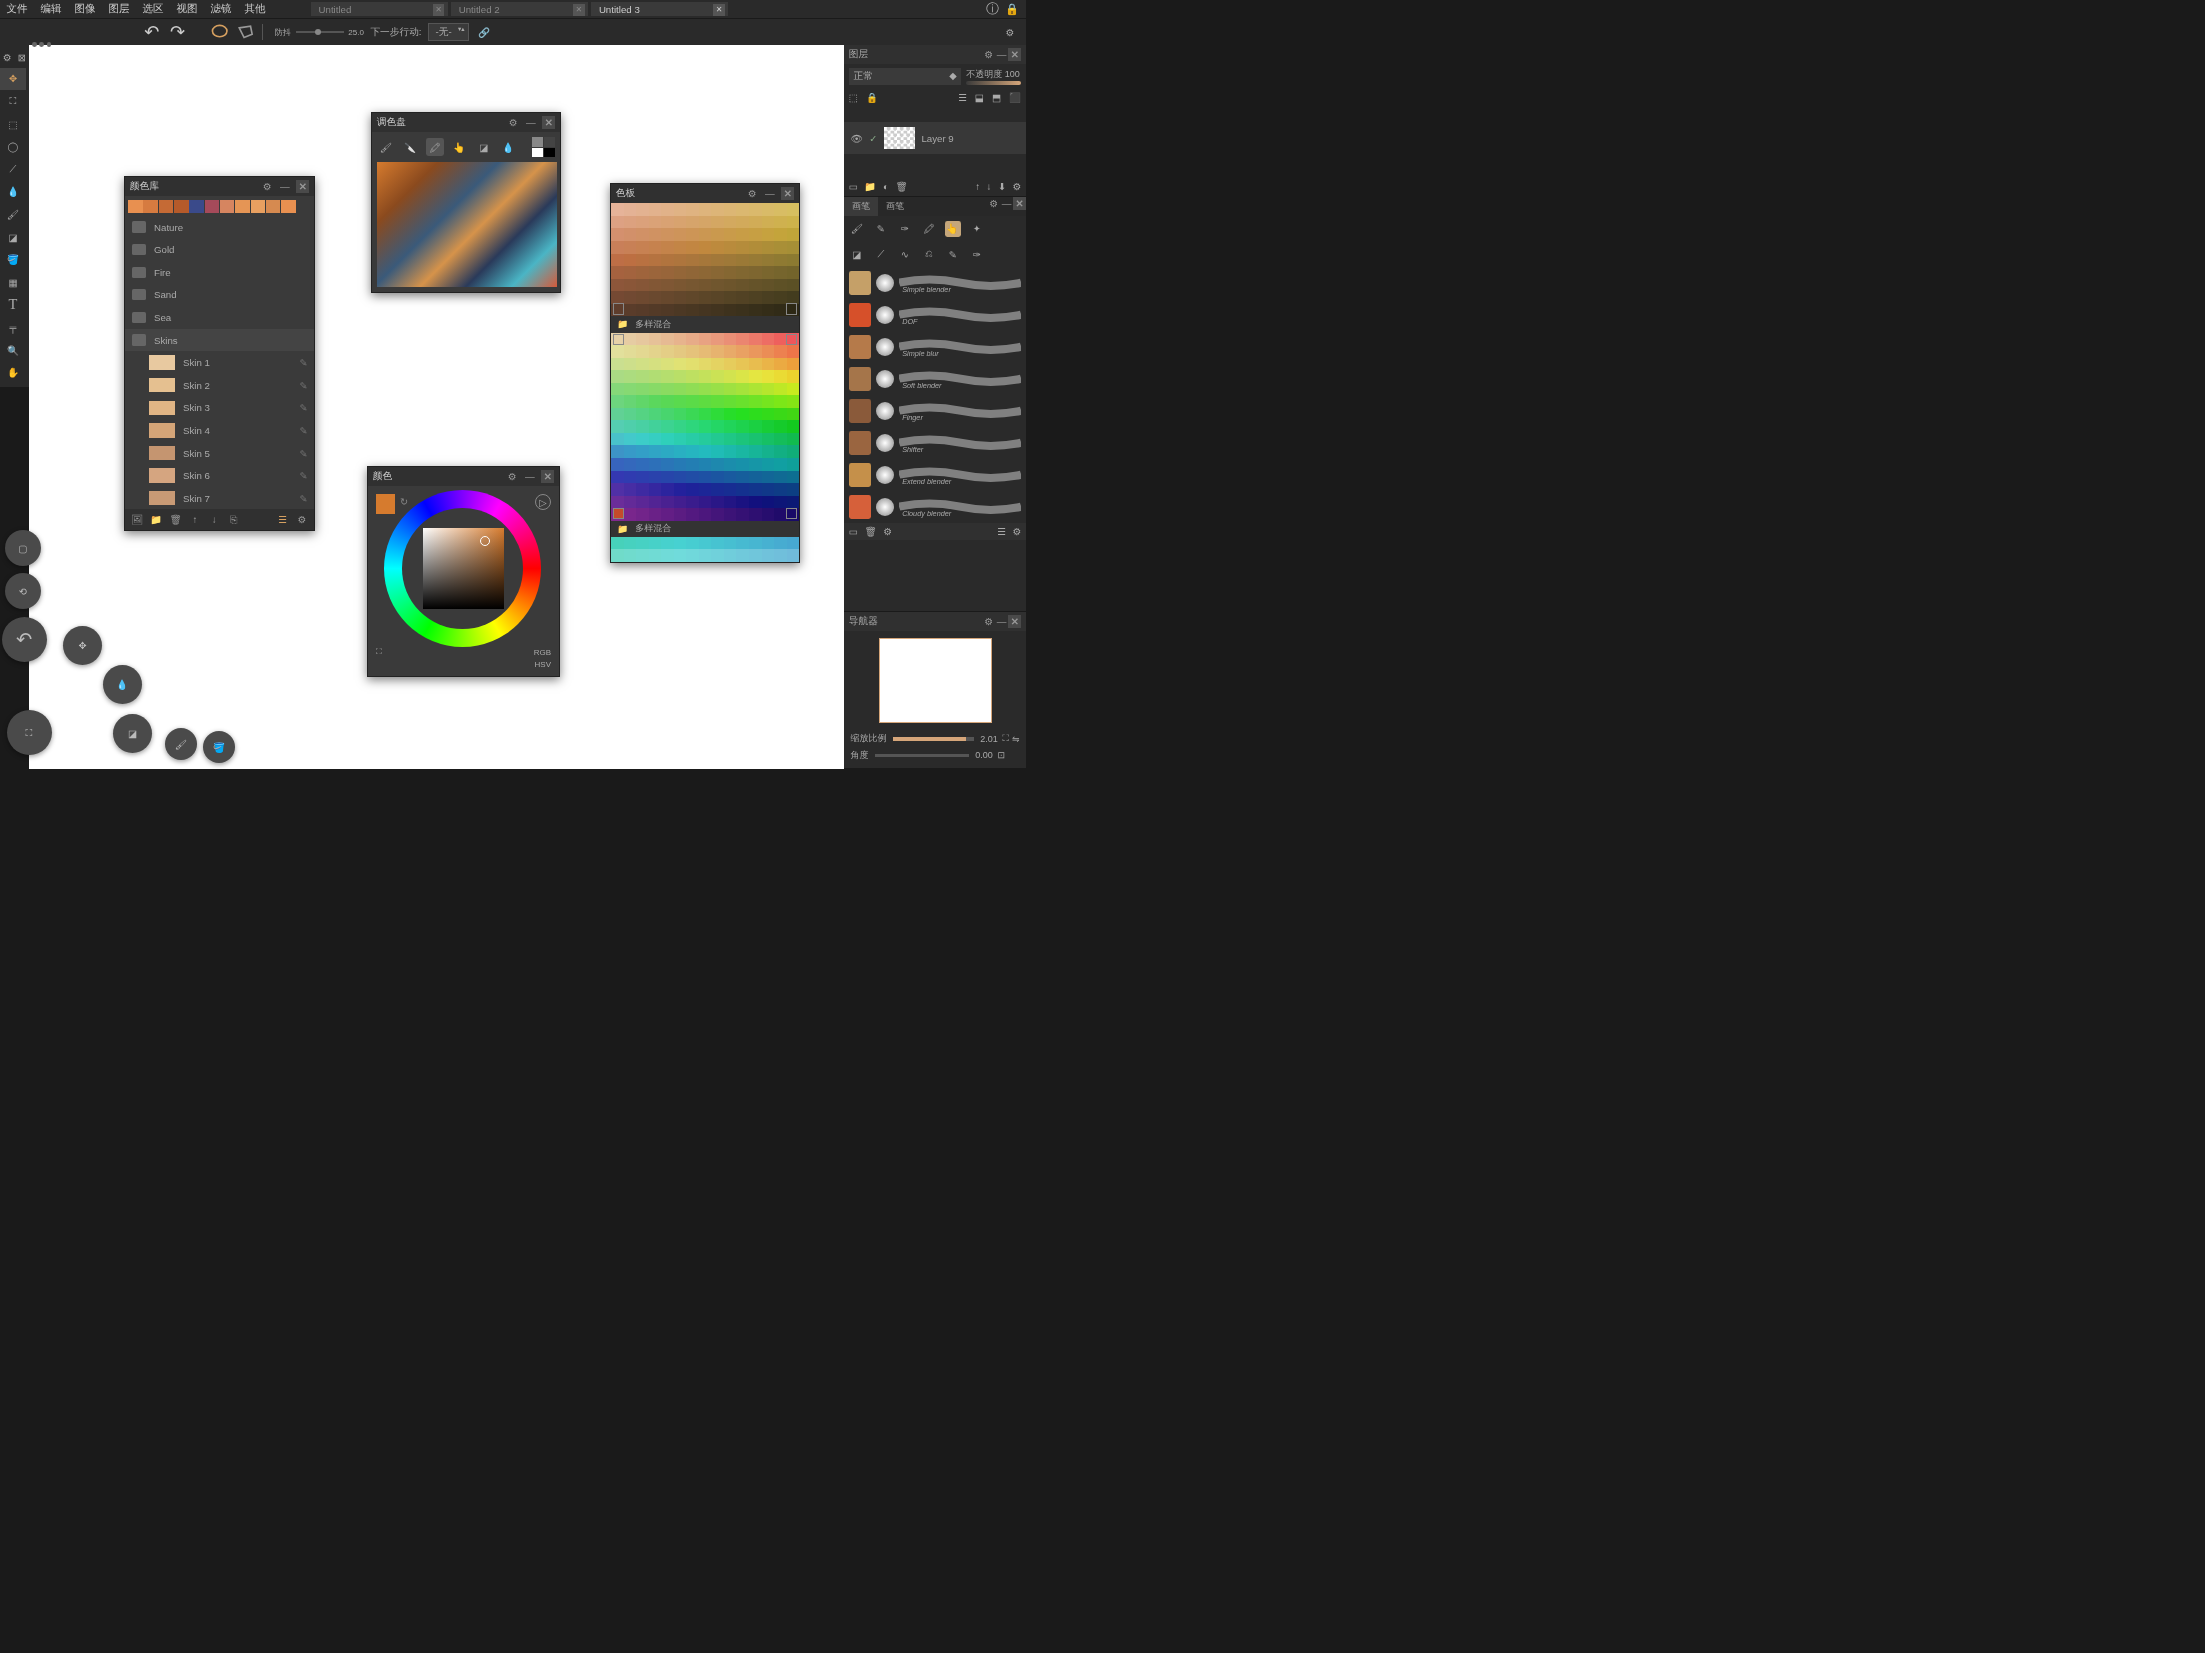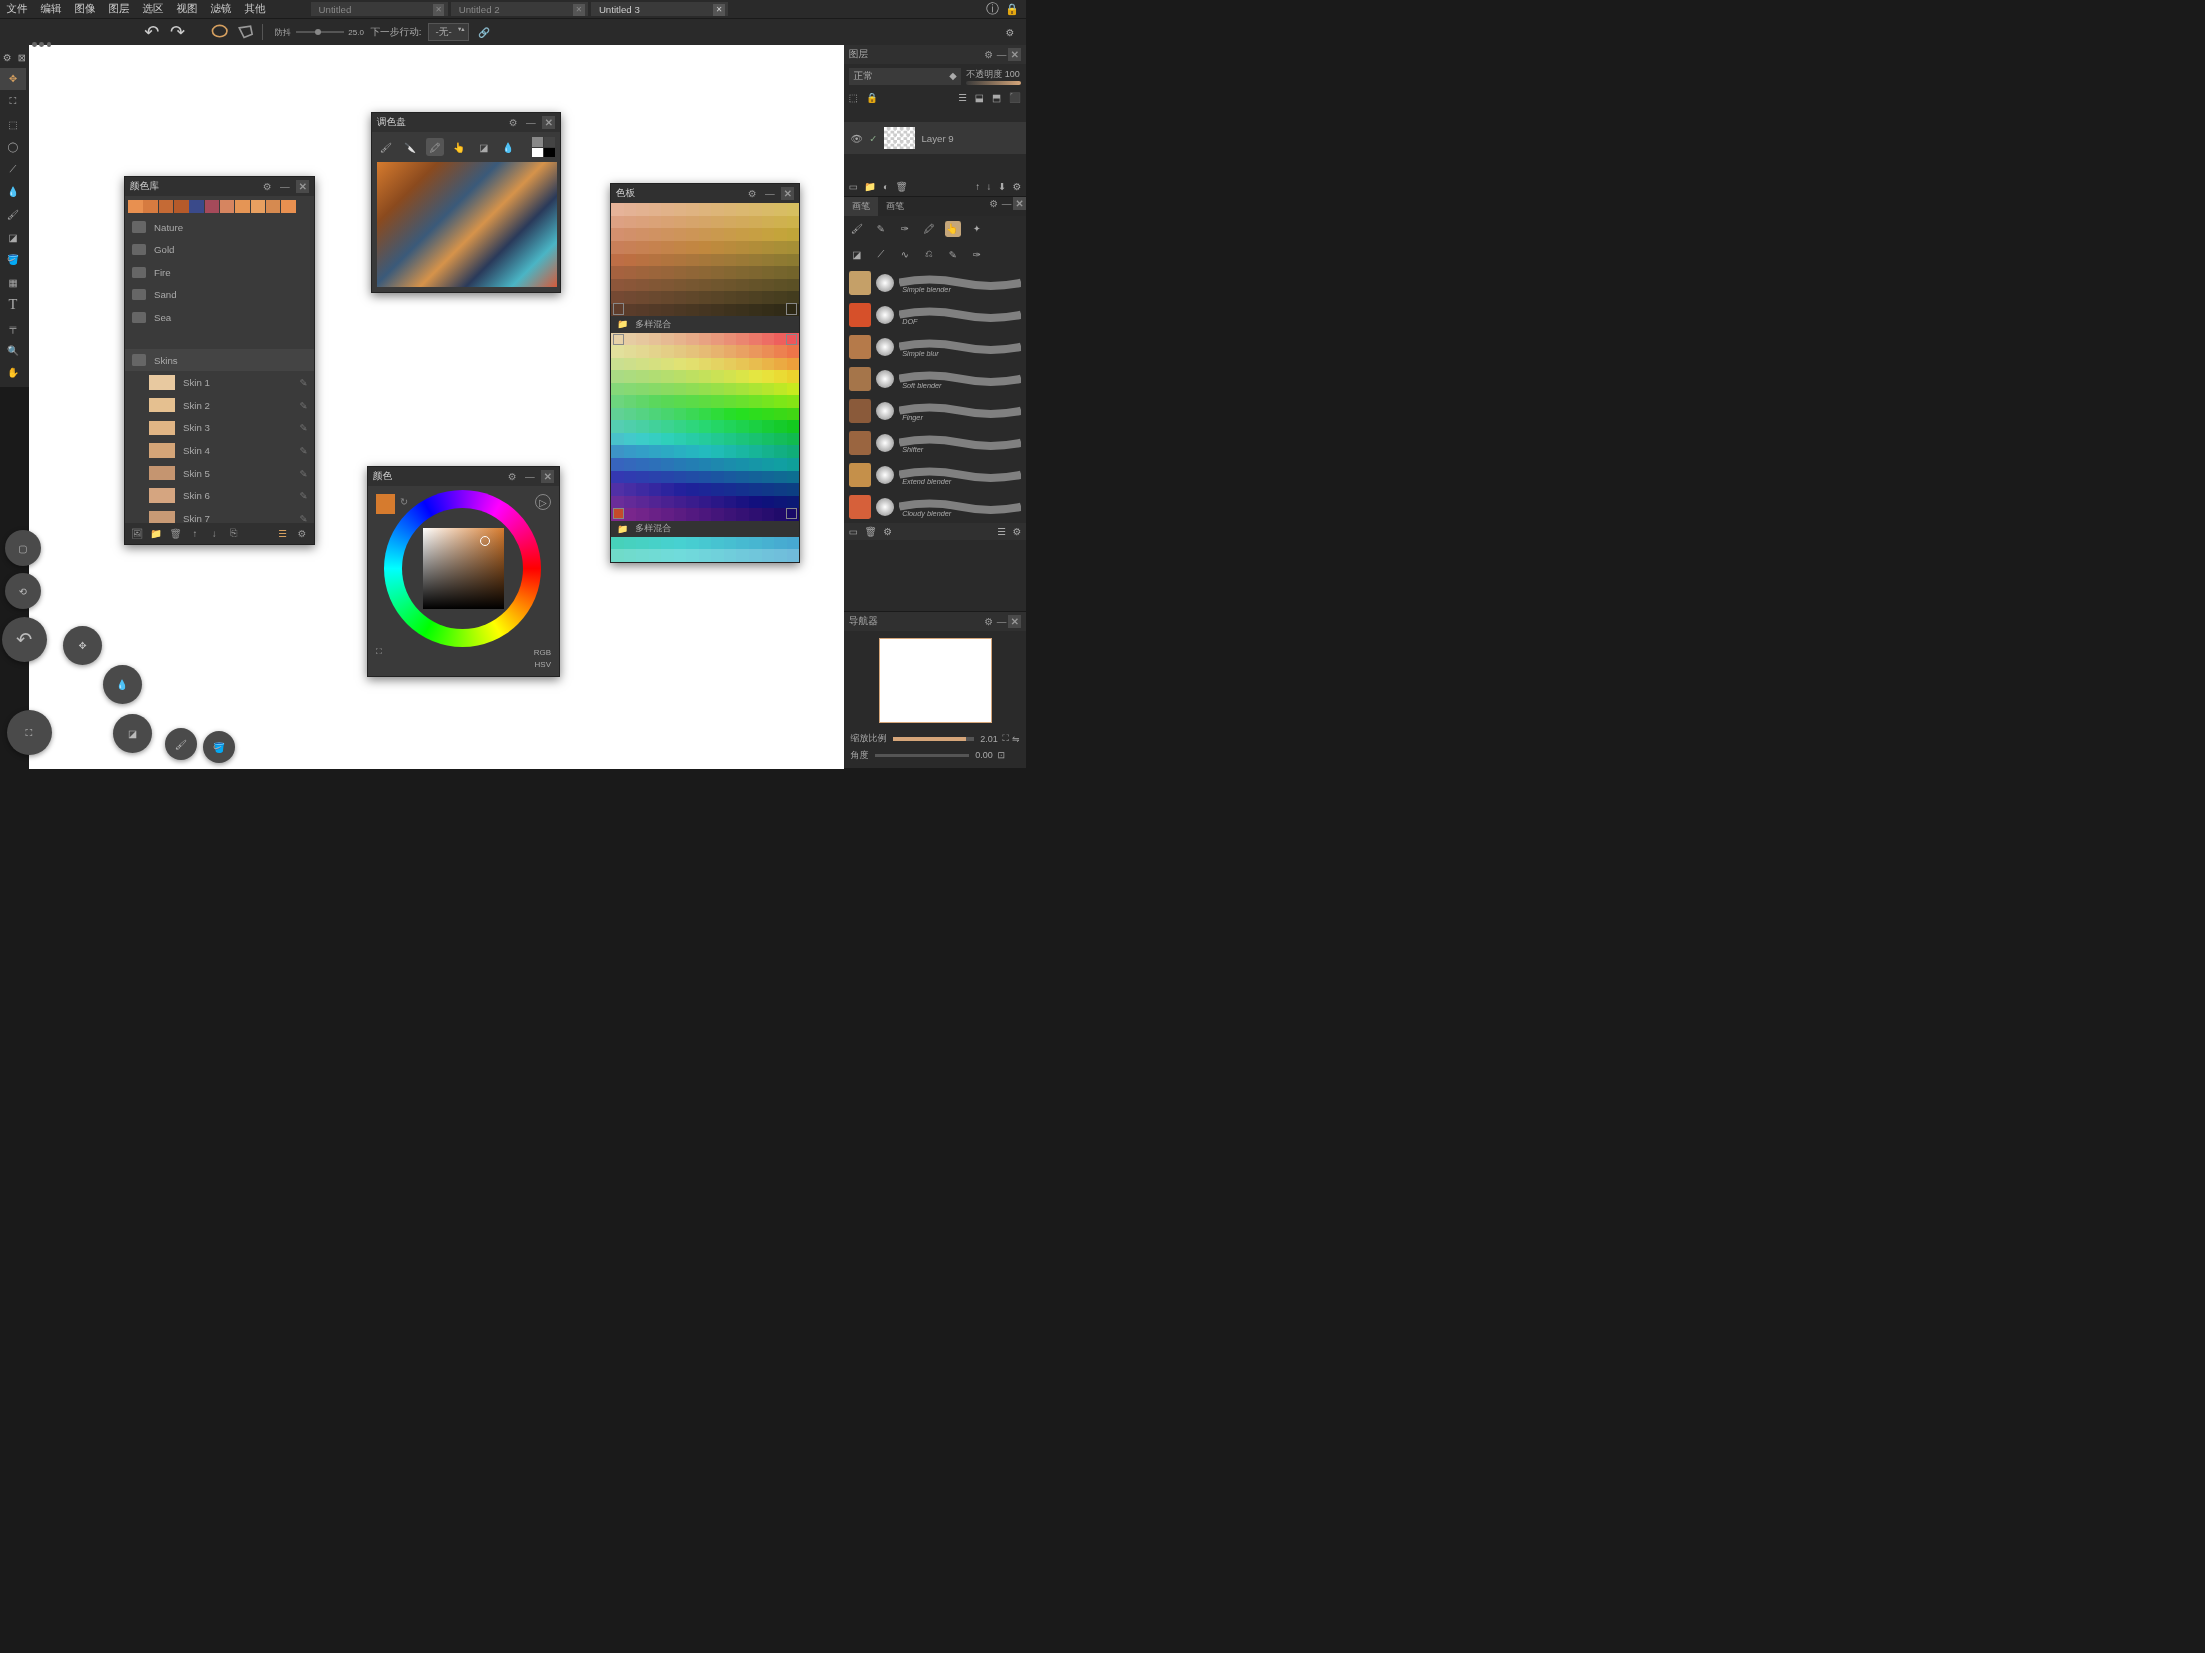--- a/index.html
+++ b/index.html
@@ -42,21 +42,21 @@
 .panel-title { flex: 1; font-size: 9.7px; color: #ccc; }
 .panel-btn { width: 13px; height: 13px; display: flex; align-items: center; justify-content: center; cursor: pointer; color: #999; }
 .panel-close { background: #4a4a4a; font-weight: bold; }
 
 
 .colorlib { left: 124px; top: 176px; width: 191px; }
 .colorlib-swatches { display: flex; padding: 3.2px; gap: 0.8px; }
 .swatch { width: 14.5px; height: 13px; }
 .colorlib-list { max-height: 307px; overflow: hidden; }
 .folder-item { display: flex; align-items: center; height: 22.6px; padding: 0 6.5px; gap: 8px; cursor: pointer; }
-.folder-item:hover, .folder-item.selected { background: #444; margin-top: 20px; }
+.folder-item:hover, .folder-item.selected { background: #444; }
 .folder-icon { width: 14.5px; height: 11.3px; background: #666; border-radius: 1.6px; }
 .skin-item { display: flex; align-items: center; height: 22.6px; padding: 0 6.5px 0 24px; gap: 8px; }
 .skin-sw { width: 26px; height: 14.5px; }
 .skin-item .edit { margin-left: auto; opacity: 0.5; cursor: pointer; }
 .colorlib-footer { display: flex; align-items: center; height: 21px; padding: 0 4.8px; gap: 4.8px; background: #303030; }
 .footer-icon { width: 14.5px; height: 14.5px; cursor: pointer; color: #999; display: flex; align-items: center; justify-content: center; }
 
 
 .palette { left: 371px; top: 112px; width: 190px; }
 .palette-tools { display: flex; padding: 4.8px; gap: 6.5px; align-items: center; }

